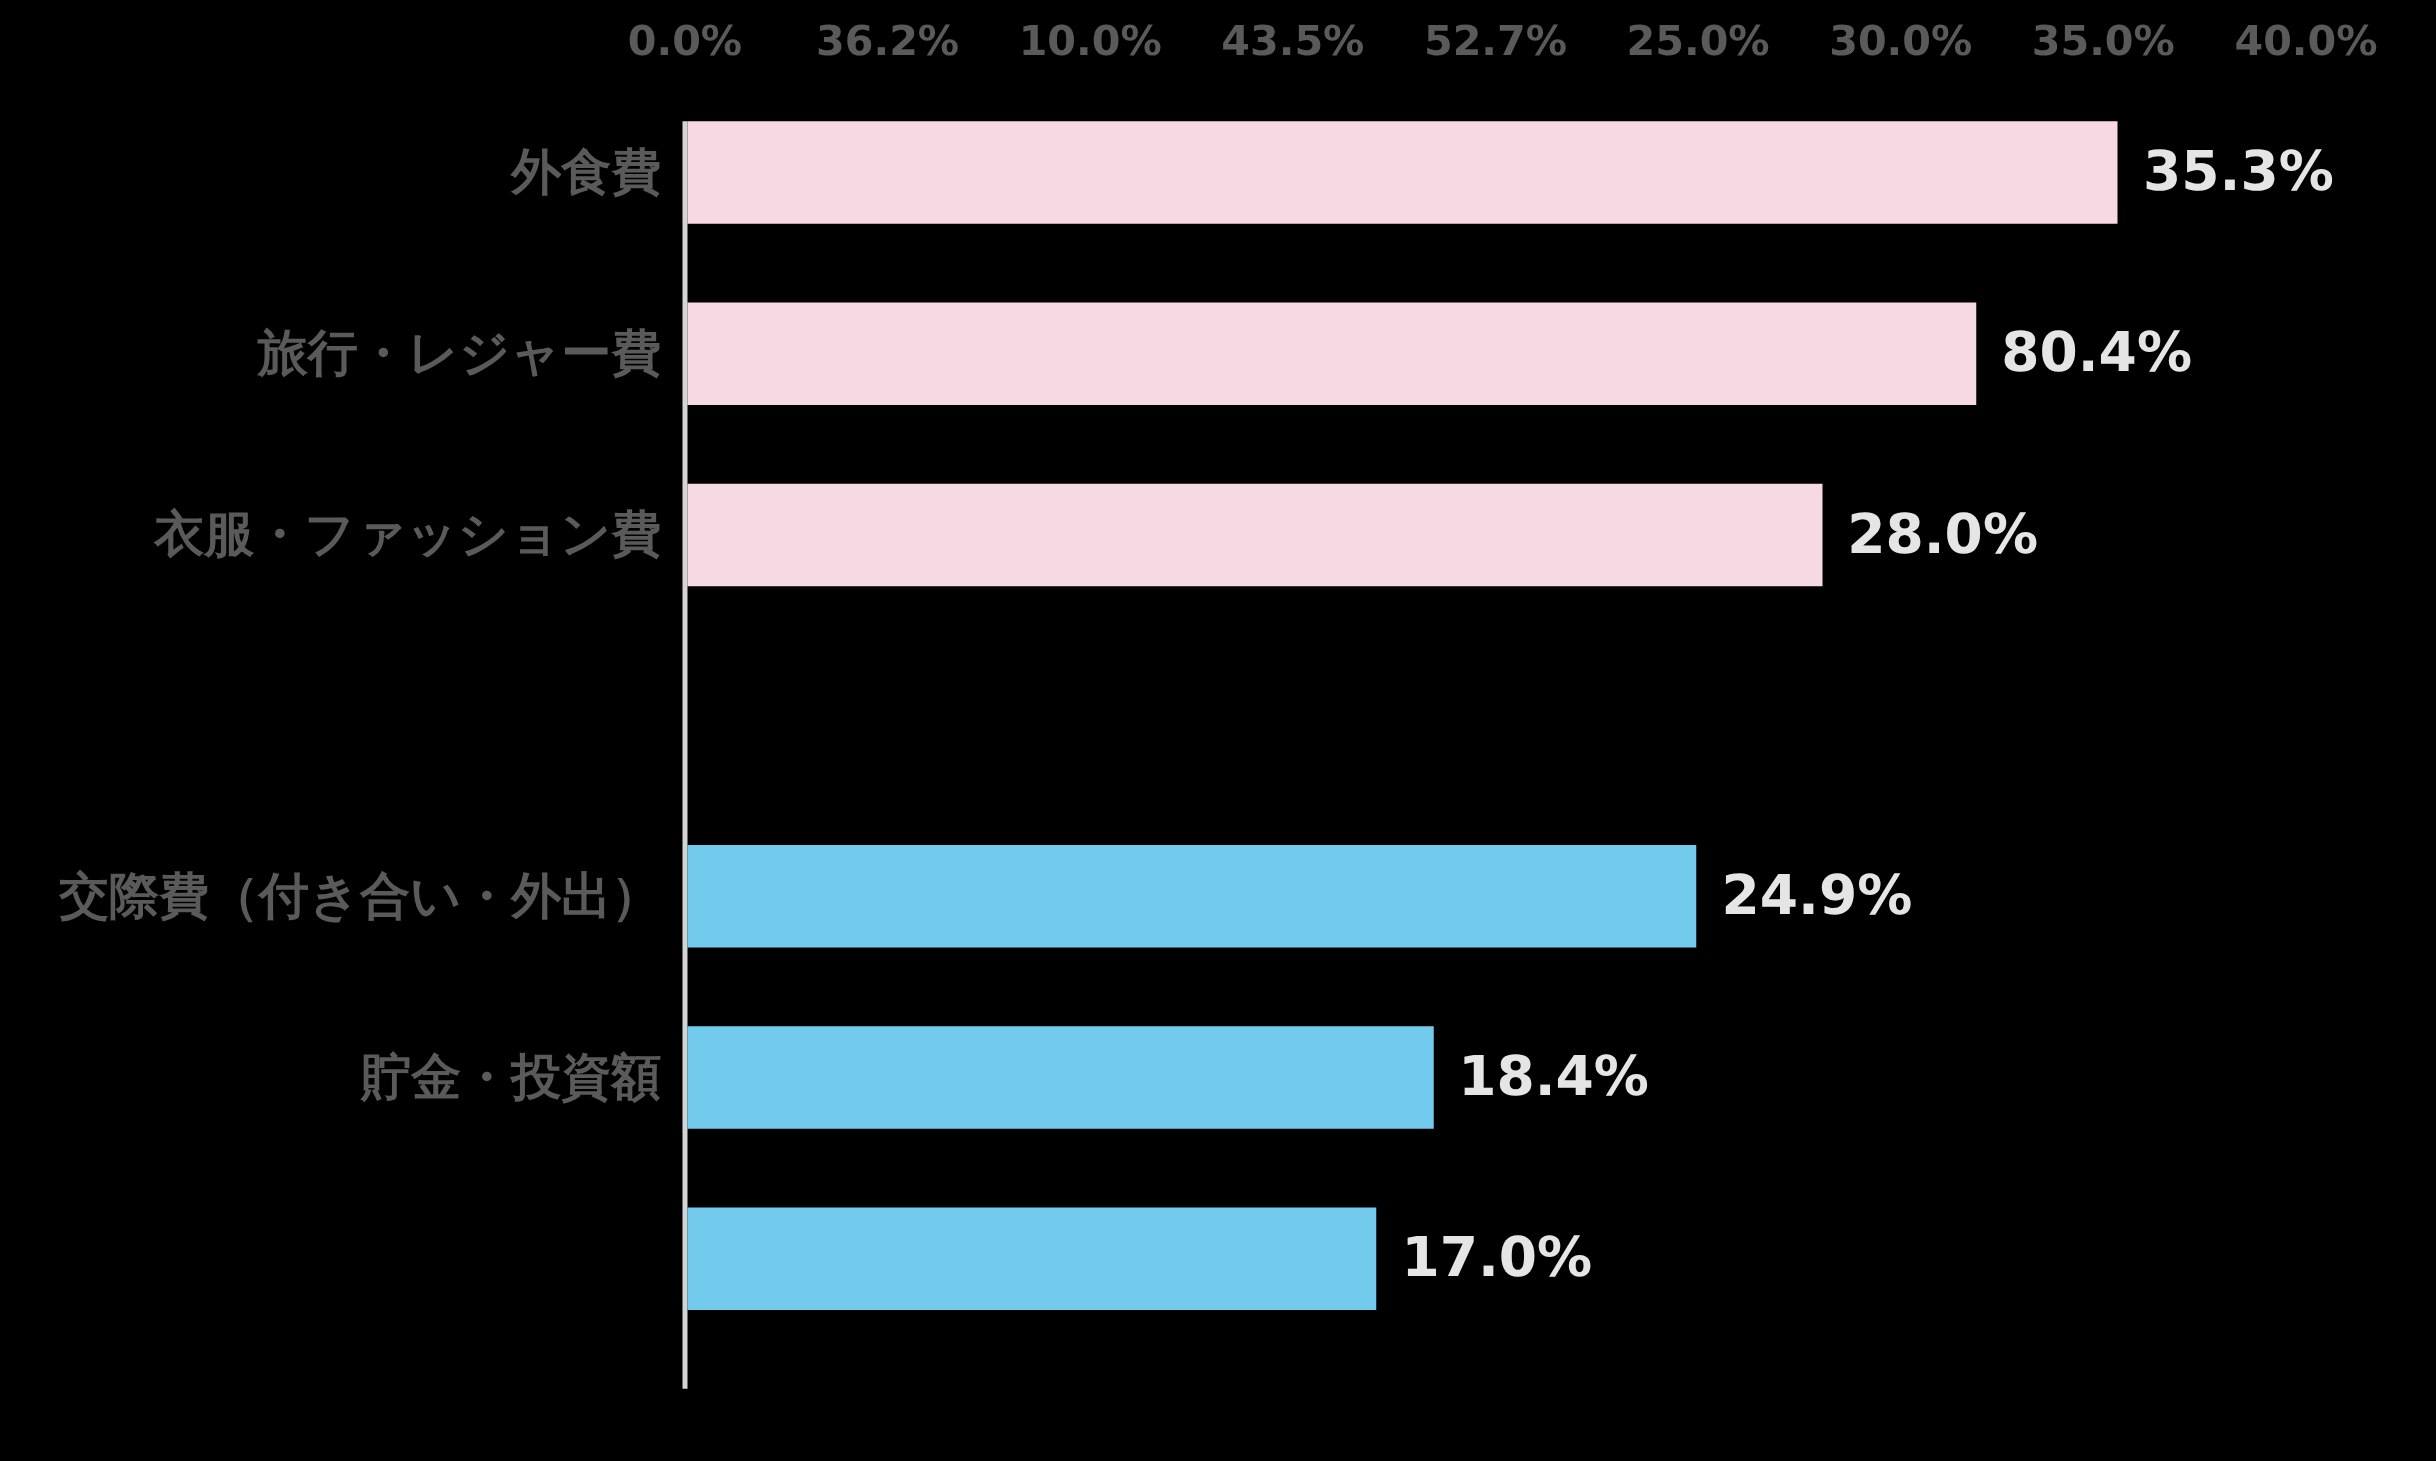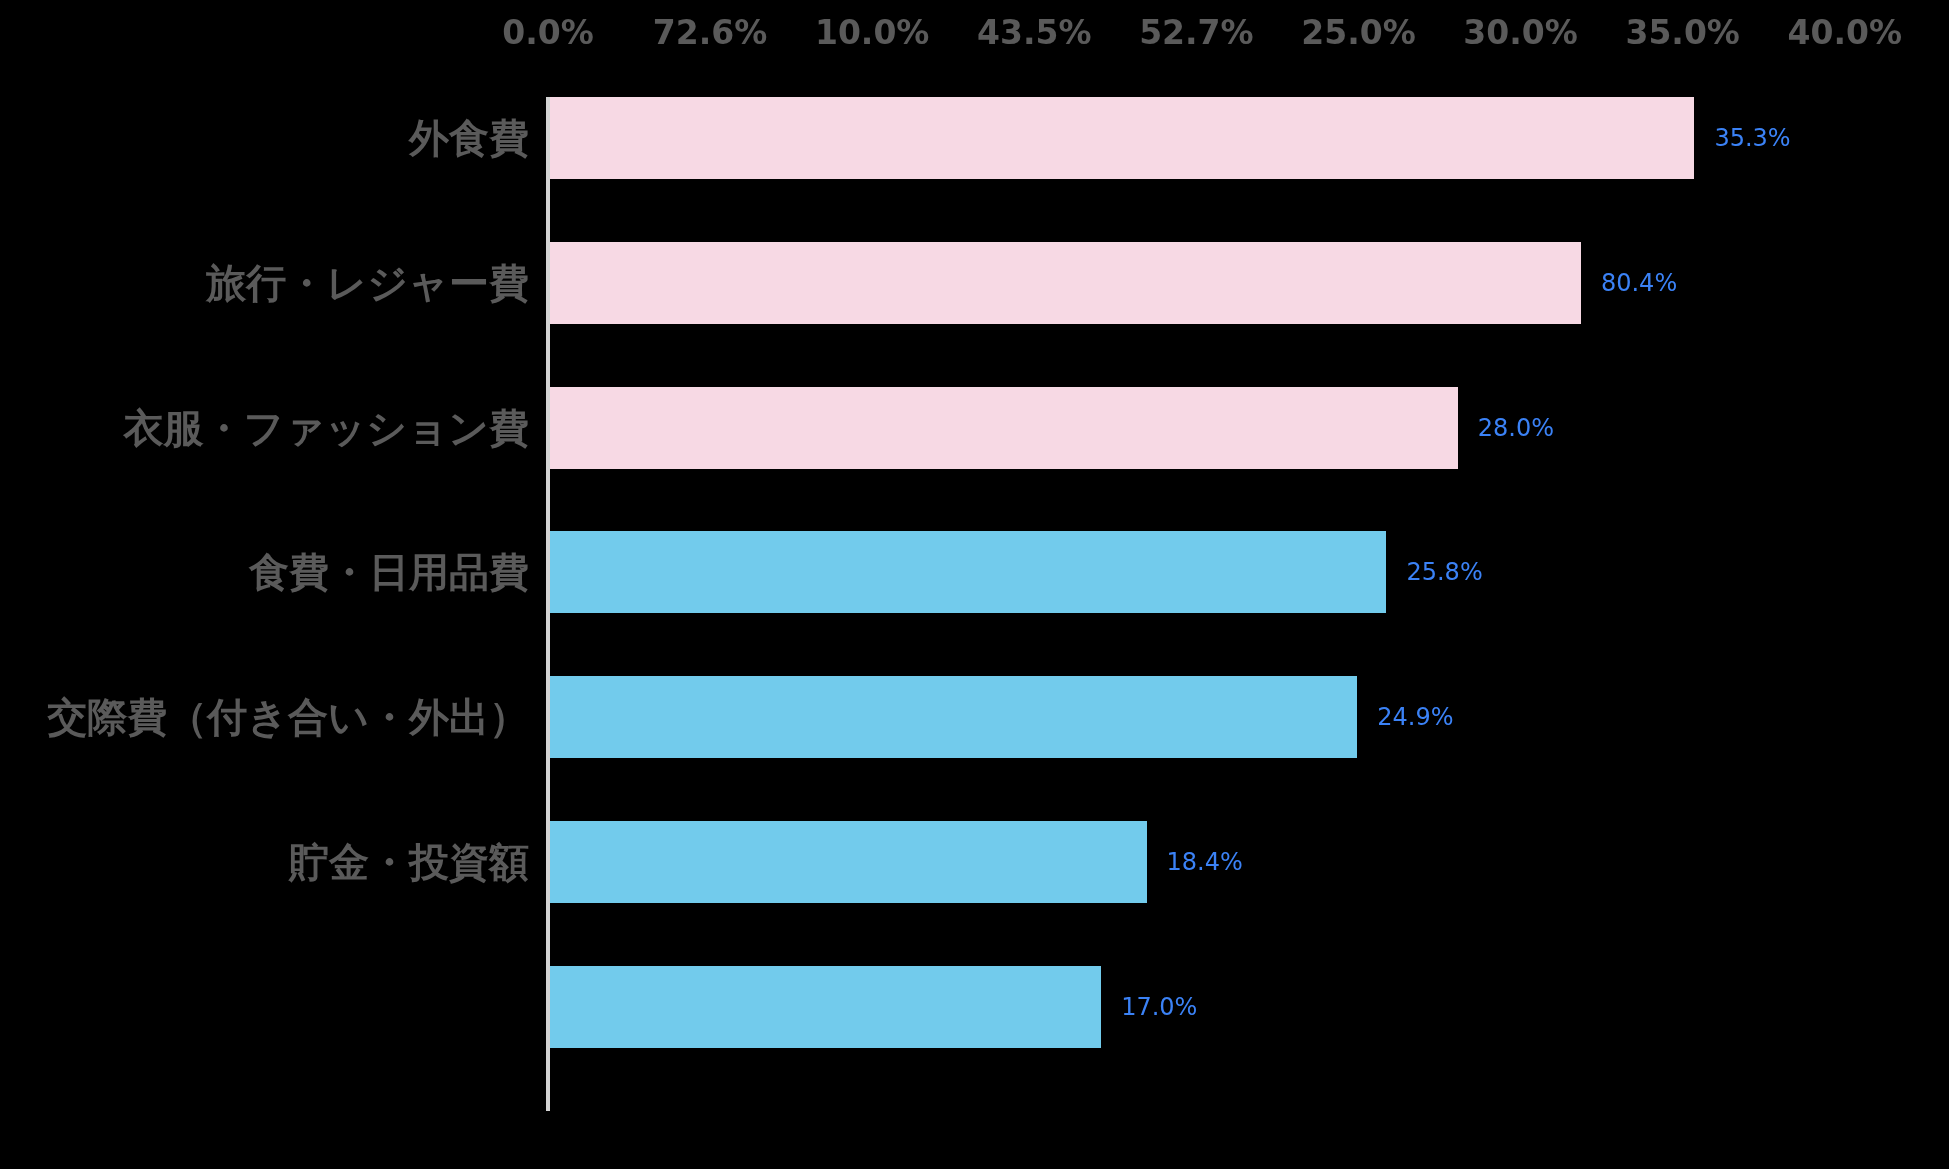--- a/index.html
+++ b/index.html
@@ -85,34 +85,34 @@
     height: 82px;
   }
   .bar.pink  { background: #f7d9e4; }
   .bar.blue  { background: #72cbec; }
 
   .val-label {
     position: absolute;
     top: 50%;
     transform: translateY(-50%);
     white-space: nowrap;
-    font-size: 24px;
-    font-weight: normal;
-    color: #3b82f6;
+    font-size: 44px;
+    font-weight: bold;
+    color: #e5e5e5;
     line-height: 1;
   }
 </style>
 </head>
 <body>
 
 <div id="chart-root">
 
   <div id="x-axis-labels">
       <div class="x-tick" style="left: 548px;">0.0%</div>
-      <div class="x-tick" style="left: 710.1px;">72.6%</div>
+      <div class="x-tick" style="left: 710.1px;">36.2%</div>
       <div class="x-tick" style="left: 872.2px;">10.0%</div>
       <div class="x-tick" style="left: 1034.3px;">43.5%</div>
       <div class="x-tick" style="left: 1196.4px;">52.7%</div>
       <div class="x-tick" style="left: 1358.5px;">25.0%</div>
       <div class="x-tick" style="left: 1520.6px;">30.0%</div>
       <div class="x-tick" style="left: 1682.7px;">35.0%</div>
       <div class="x-tick" style="left: 1844.8px;">40.0%</div>
     </div>
 
   <div id="plot-area">
@@ -125,25 +125,20 @@
       <div class="bar-row" style="top: 241.8px;">
         <div class="cat-label">旅行・レジャー費</div>
         <div class="bar pink" style="width: 1030.96px; height: 82px;"></div>
         <div class="val-label" style="left: 1600.96px;">80.4%</div>
       </div>
       <div class="bar-row" style="top: 386.6px;">
         <div class="cat-label">衣服・ファッション費</div>
         <div class="bar pink" style="width: 907.76px; height: 82px;"></div>
         <div class="val-label" style="left: 1477.76px;">28.0%</div>
       </div>
-      <div class="bar-row" style="top: 531.4px;">
-        <div class="cat-label">食費・日用品費</div>
-        <div class="bar blue" style="width: 836.436px; height: 82px;"></div>
-        <div class="val-label" style="left: 1406.44px;">25.8%</div>
-      </div>
       <div class="bar-row" style="top: 676.2px;">
         <div class="cat-label">交際費（付き合い・外出）</div>
         <div class="bar blue" style="width: 807.258px; height: 82px;"></div>
         <div class="val-label" style="left: 1377.26px;">24.9%</div>
       </div>
       <div class="bar-row" style="top: 821px;">
         <div class="cat-label">貯金・投資額</div>
         <div class="bar blue" style="width: 596.528px; height: 82px;"></div>
         <div class="val-label" style="left: 1166.53px;">18.4%</div>
       </div>

